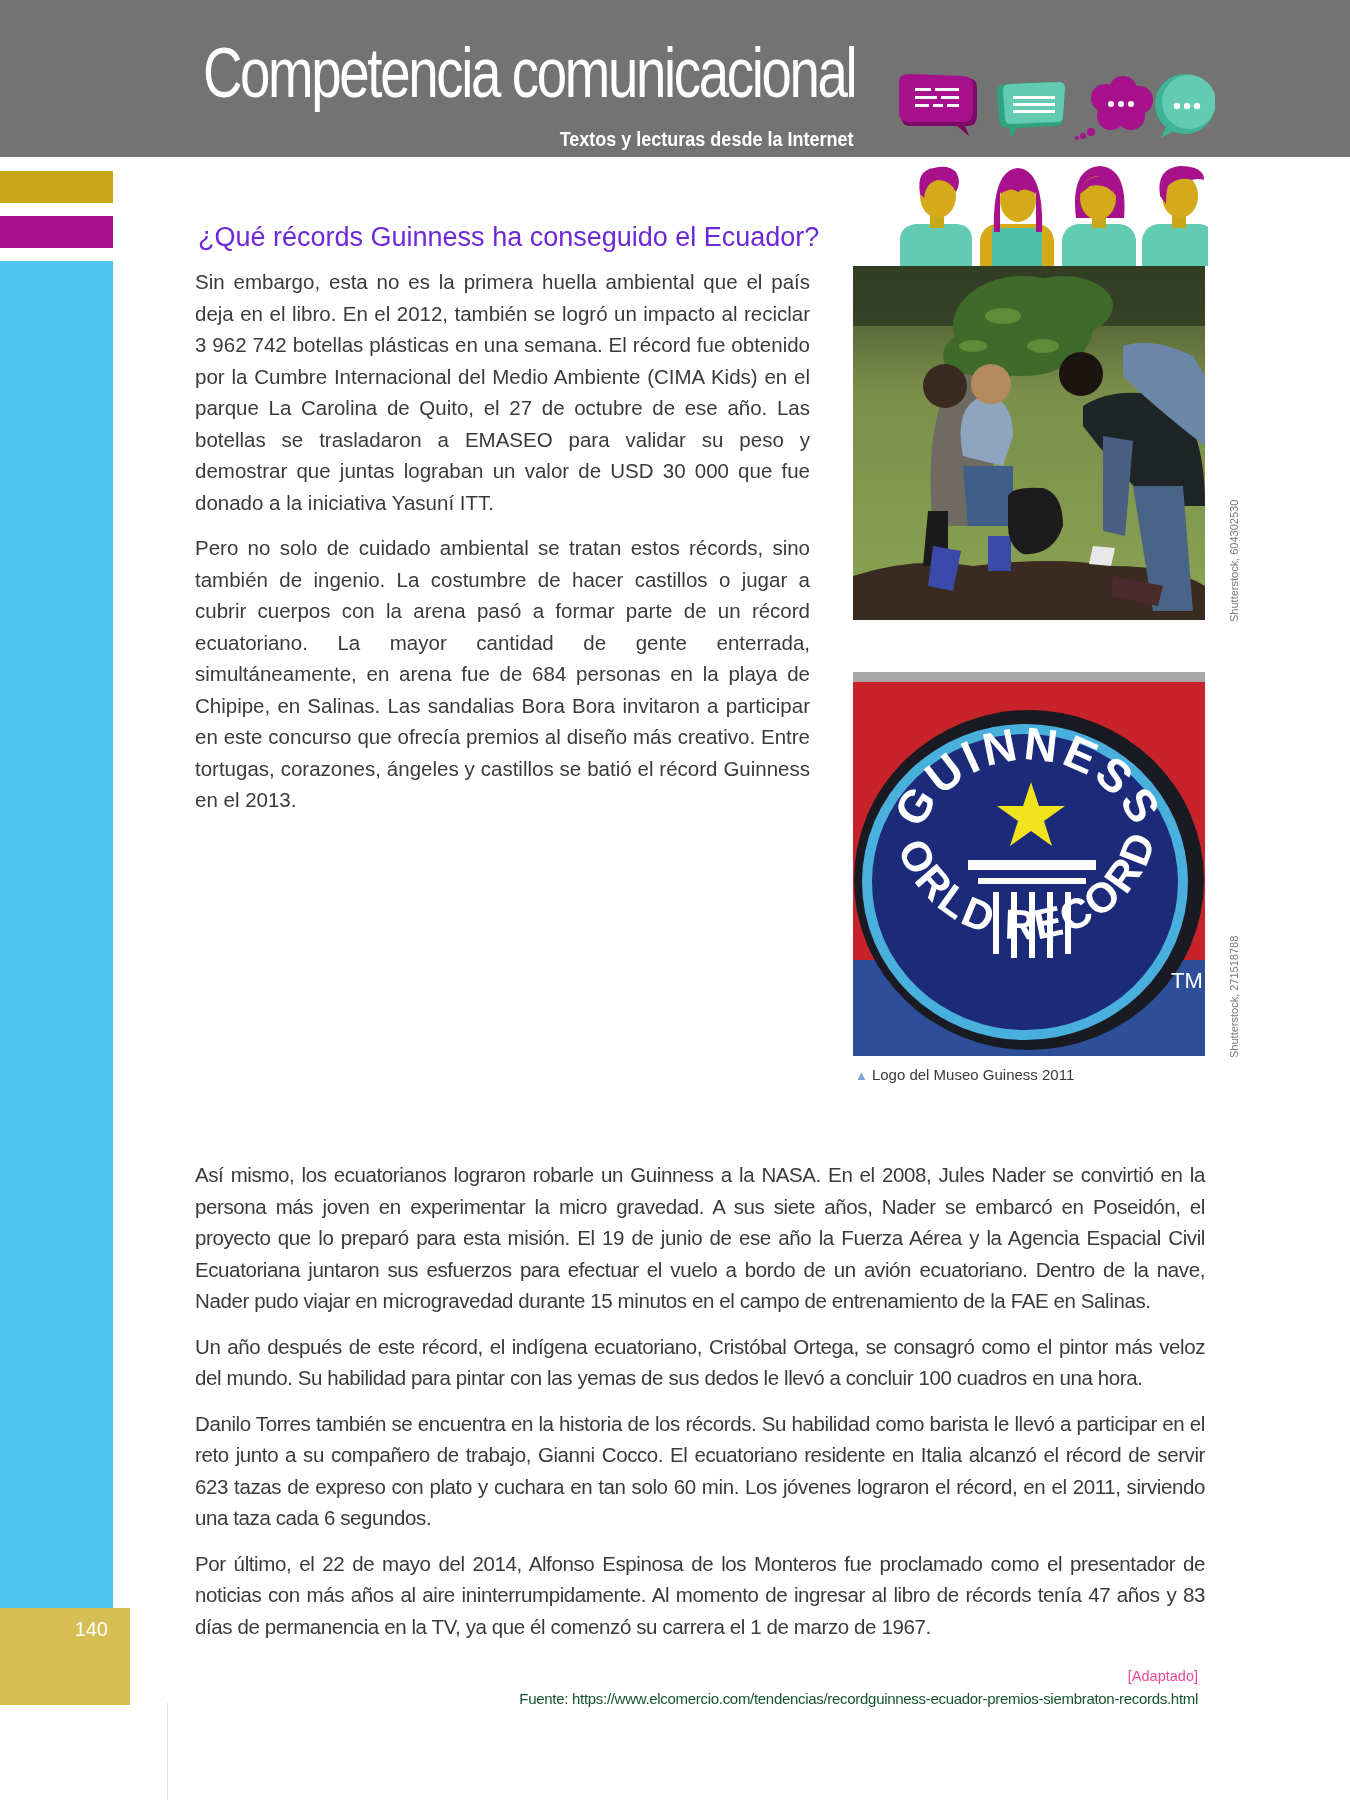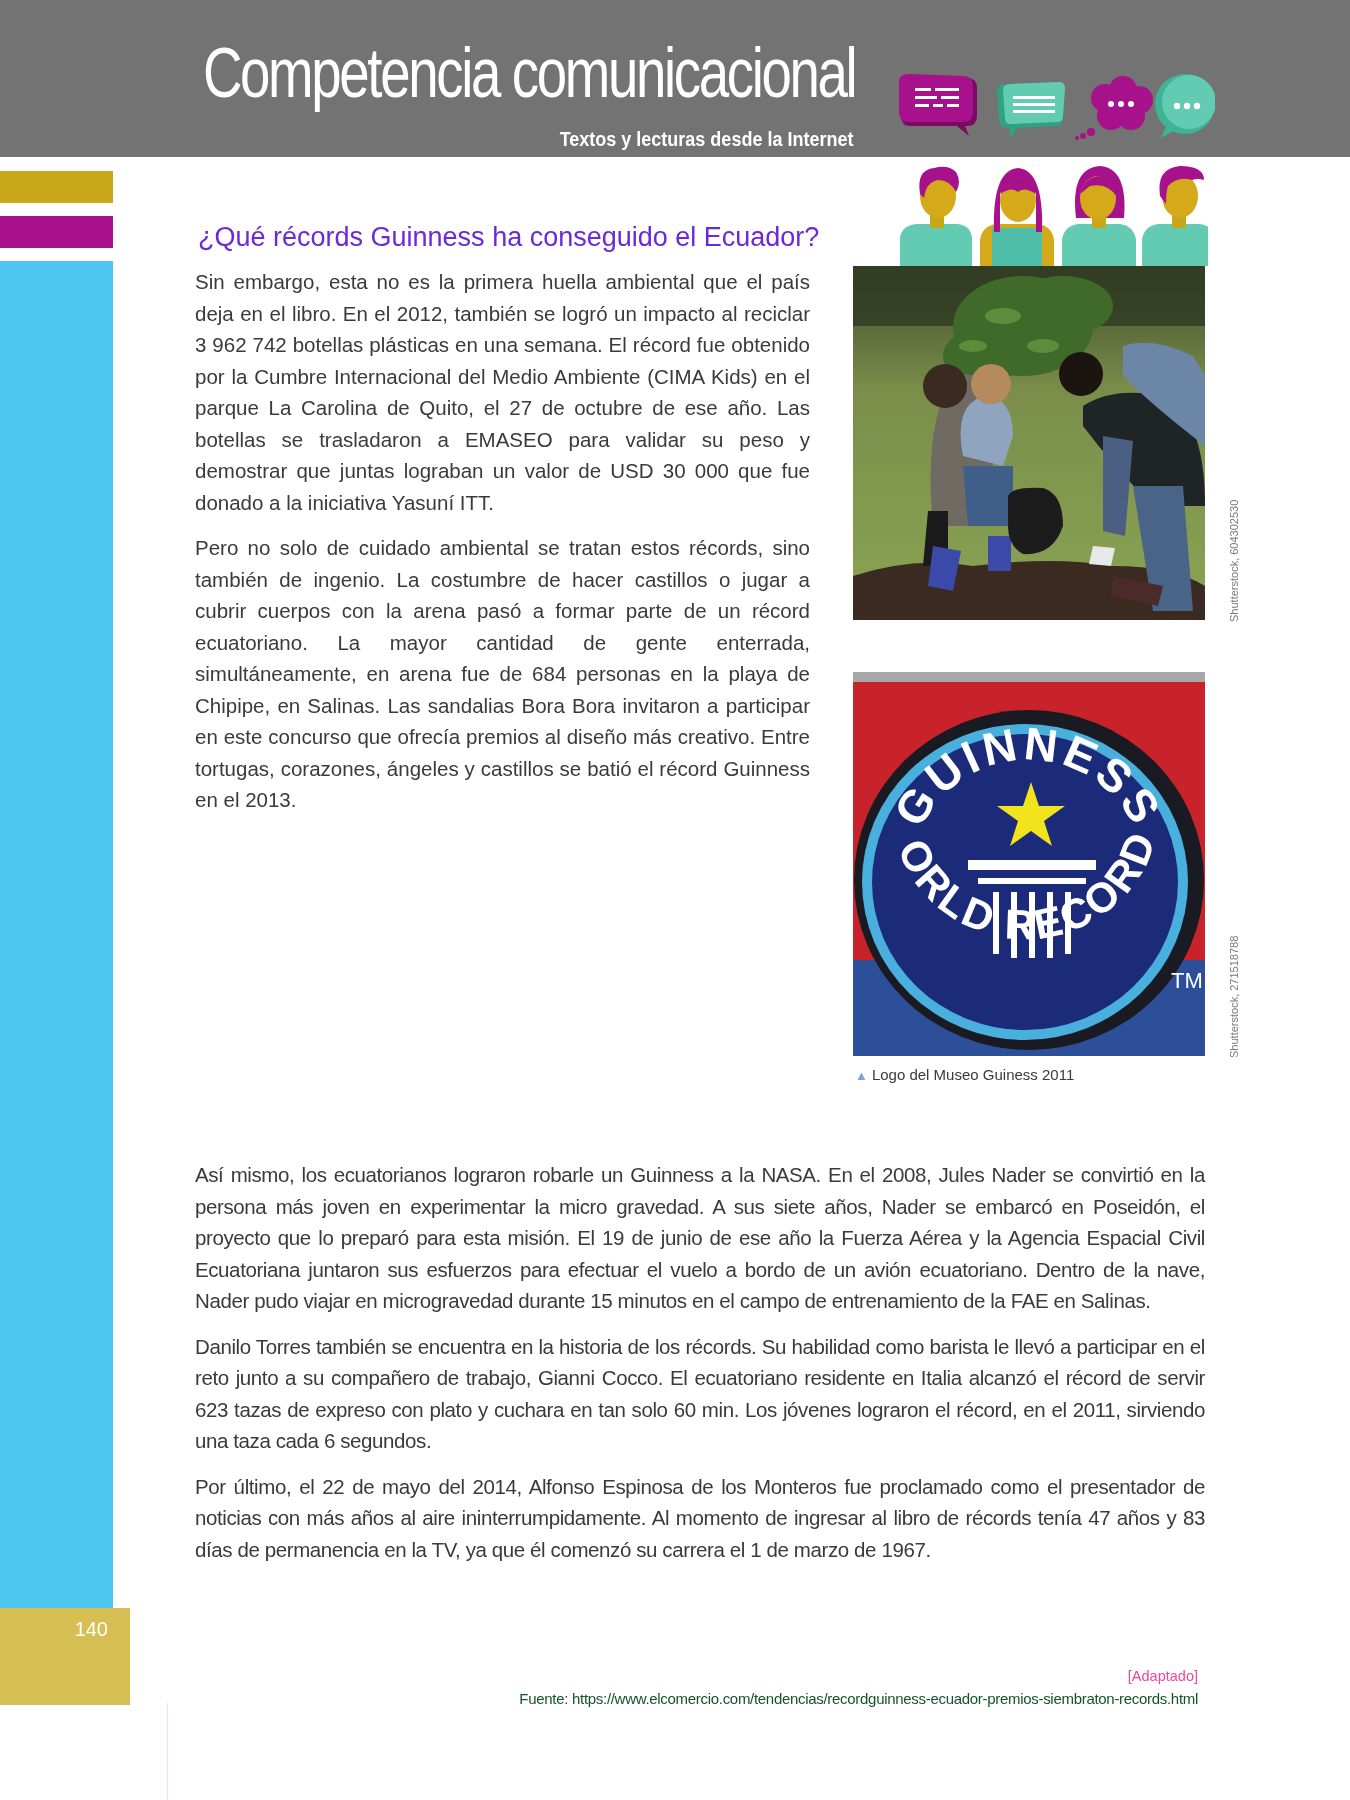--- a/index.html
+++ b/index.html
@@ -190,20 +190,21 @@
   </svg>
 </div>
 <div class="credit" style="left:1228px; top:1058px;">Shutterstock, 271518788</div>
 
 <div class="caption">
   <span class="tri">▲</span><span>Logo del Museo Guiness 2011</span>
 </div>
 
 <div class="full">
   <p>Así mismo, los ecuatorianos lograron robarle un Guinness a la NASA. En el 2008, Jules Nader se convirtió en la persona más joven en experimentar la micro gravedad. A sus siete años, Nader se embarcó en Poseidón, el proyecto que lo preparó para esta misión. El 19 de junio de ese año la Fuerza Aérea y la Agencia Espacial Civil Ecuatoriana juntaron sus esfuerzos para efectuar el vuelo a bordo de un avión ecuatoriano. Dentro de la nave, Nader pudo viajar en microgravedad durante 15 minutos en el campo de entrenamiento de la FAE en Salinas.</p>
+  <p>Un año después de este récord, el indígena ecuatoriano, Cristóbal Ortega, se consagró como el pintor más veloz del mundo. Su habilidad para pintar con las yemas de sus dedos le llevó a concluir 100 cuadros en una hora.</p>
   <p>Danilo Torres también se encuentra en la historia de los récords. Su habilidad como barista le llevó a participar en el reto junto a su compañero de trabajo, Gianni Cocco. El ecuatoriano residente en Italia alcanzó el récord de servir 623 tazas de expreso con plato y cuchara en tan solo 60 min. Los jóvenes lograron el récord, en el 2011, sirviendo una taza cada 6 segundos.</p>
   <p>Por último, el 22 de mayo del 2014, Alfonso Espinosa de los Monteros fue proclamado como el presentador de noticias con más años al aire ininterrumpidamente. Al momento de ingresar al libro de récords tenía 47 años y 83 días de permanencia en la TV, ya que él comenzó su carrera el 1 de marzo de 1967.</p>
 </div>
 
 <div class="adapted">[Adaptado]</div>
 <div class="source">Fuente: https://www.elcomercio.com/tendencias/recordguinness-ecuador-premios-siembraton-records.html</div>
 
 <div class="pagenum-block">
   <span class="pagenum">140</span>
 </div>

